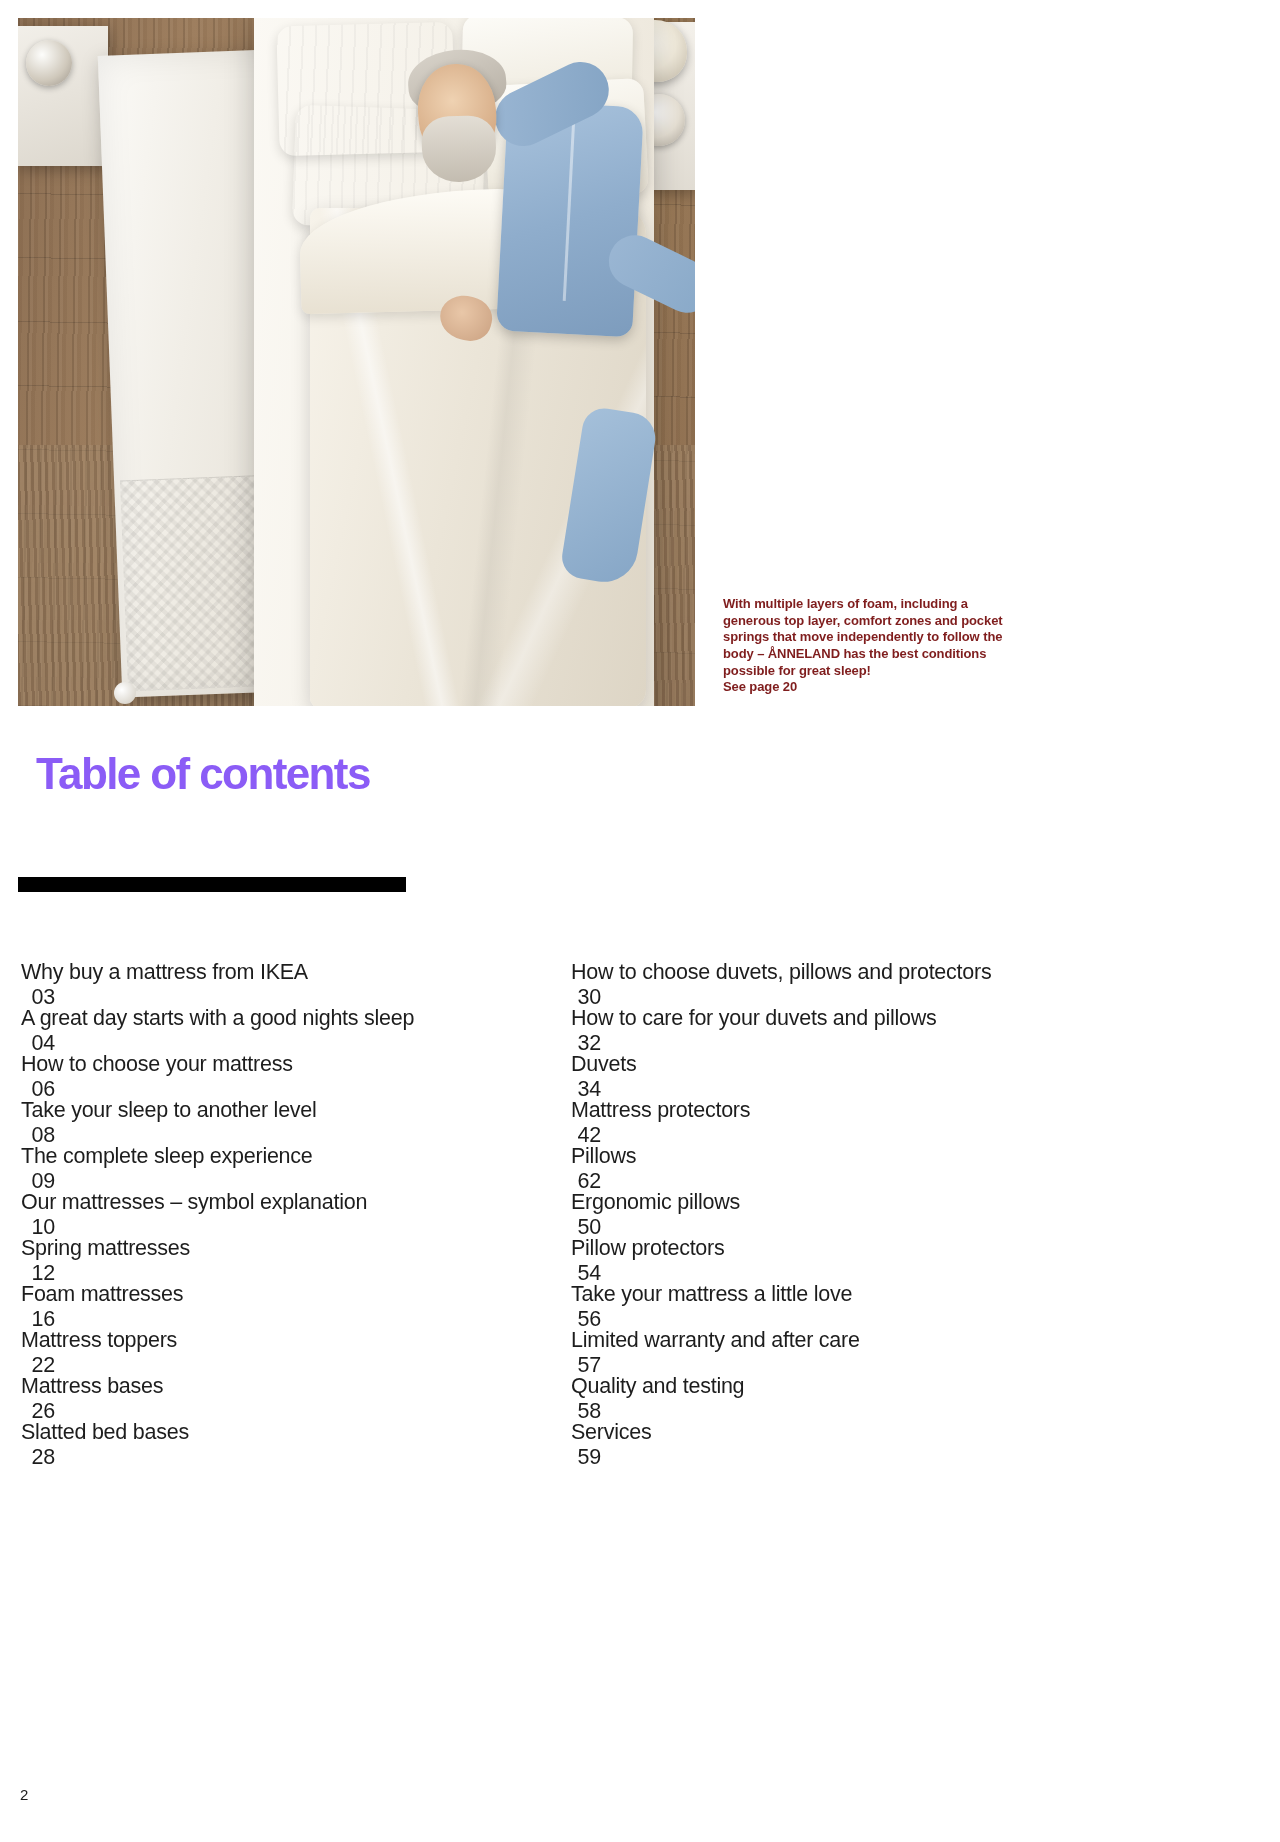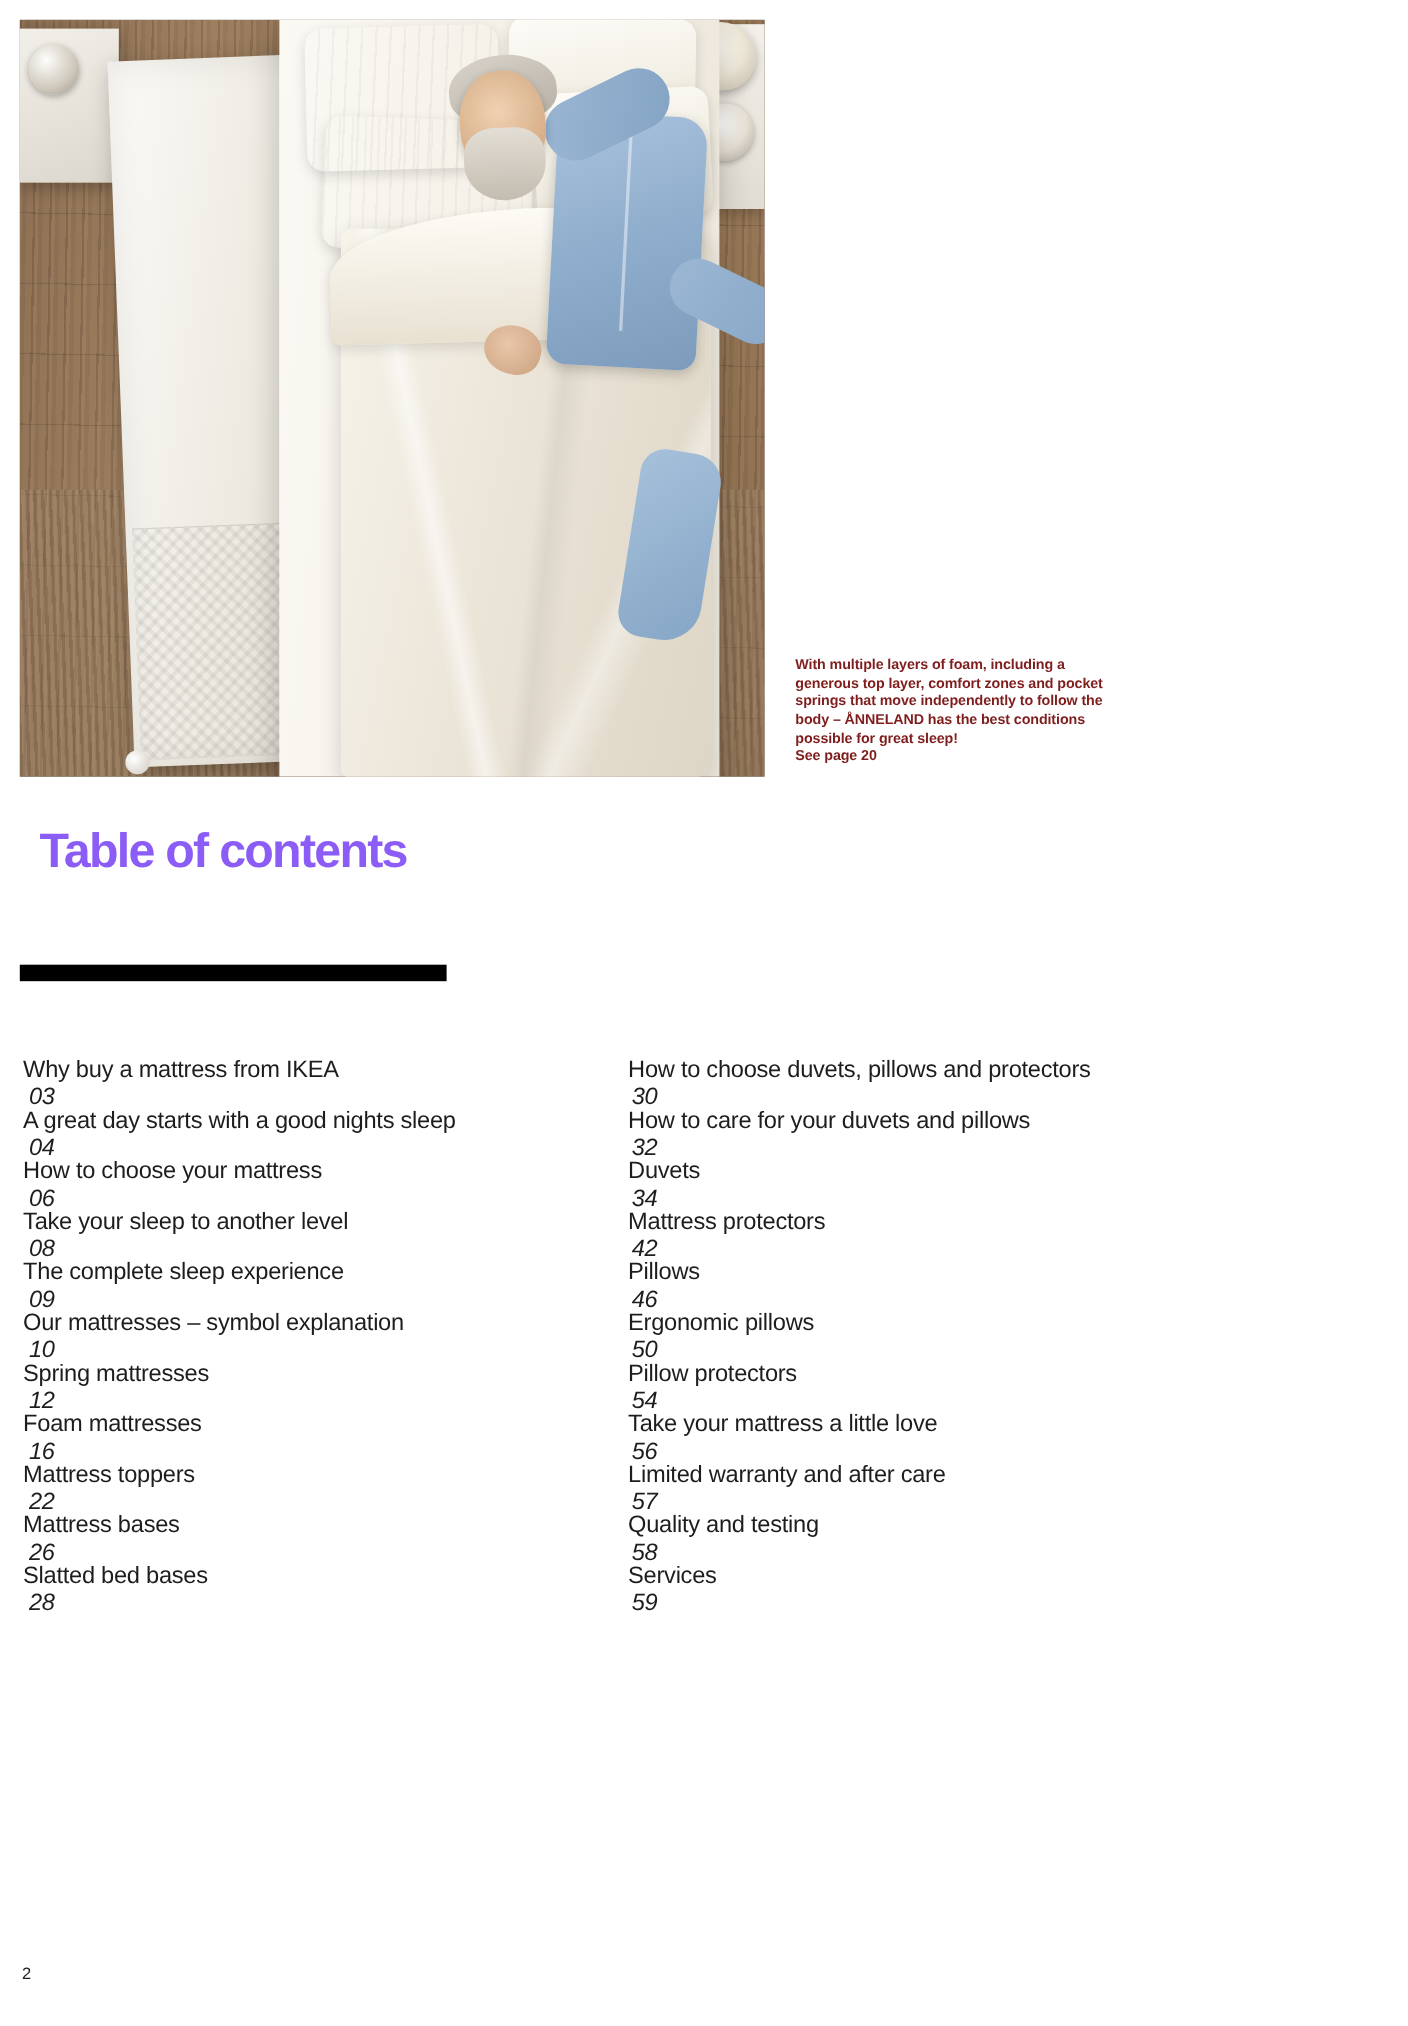--- a/index.html
+++ b/index.html
@@ -215,21 +215,21 @@
     flex: 1 1 auto; margin: 0 3px;
     overflow: hidden; height: 1em;
     position: relative; min-width: 8px;
   }
   .entry .leader::after {
     content: "......................................................................................................";
     position: absolute; left: 0; bottom: 0;
     white-space: nowrap; letter-spacing: 2.4px;
     color: #2a2a2a; font-size: 21.5px;
   }
-  .entry .num { white-space: nowrap; text-align: center; font-style: italic; }
+  .entry .num { white-space: nowrap; text-align: right; }
   .col.left .entry .num { min-width: 34px; }
   .col.right .entry .num { min-width: 30px; }
 
   
   .folio {
     position: absolute; left: 20px; top: 1786px;
     font-size: 15px; color: #1d1d1d;
   }
 </style>
 </head>
@@ -350,21 +350,21 @@
           <span class="num">34</span>
         </div>
         <div class="entry">
           <span class="label">Mattress protectors</span>
           <span class="leader"></span>
           <span class="num">42</span>
         </div>
         <div class="entry">
           <span class="label">Pillows</span>
           <span class="leader"></span>
-          <span class="num">46</span>
+          <span class="num">62</span>
         </div>
         <div class="entry">
           <span class="label">Ergonomic pillows</span>
           <span class="leader"></span>
           <span class="num">50</span>
         </div>
         <div class="entry">
           <span class="label">Pillow protectors</span>
           <span class="leader"></span>
           <span class="num">54</span>

